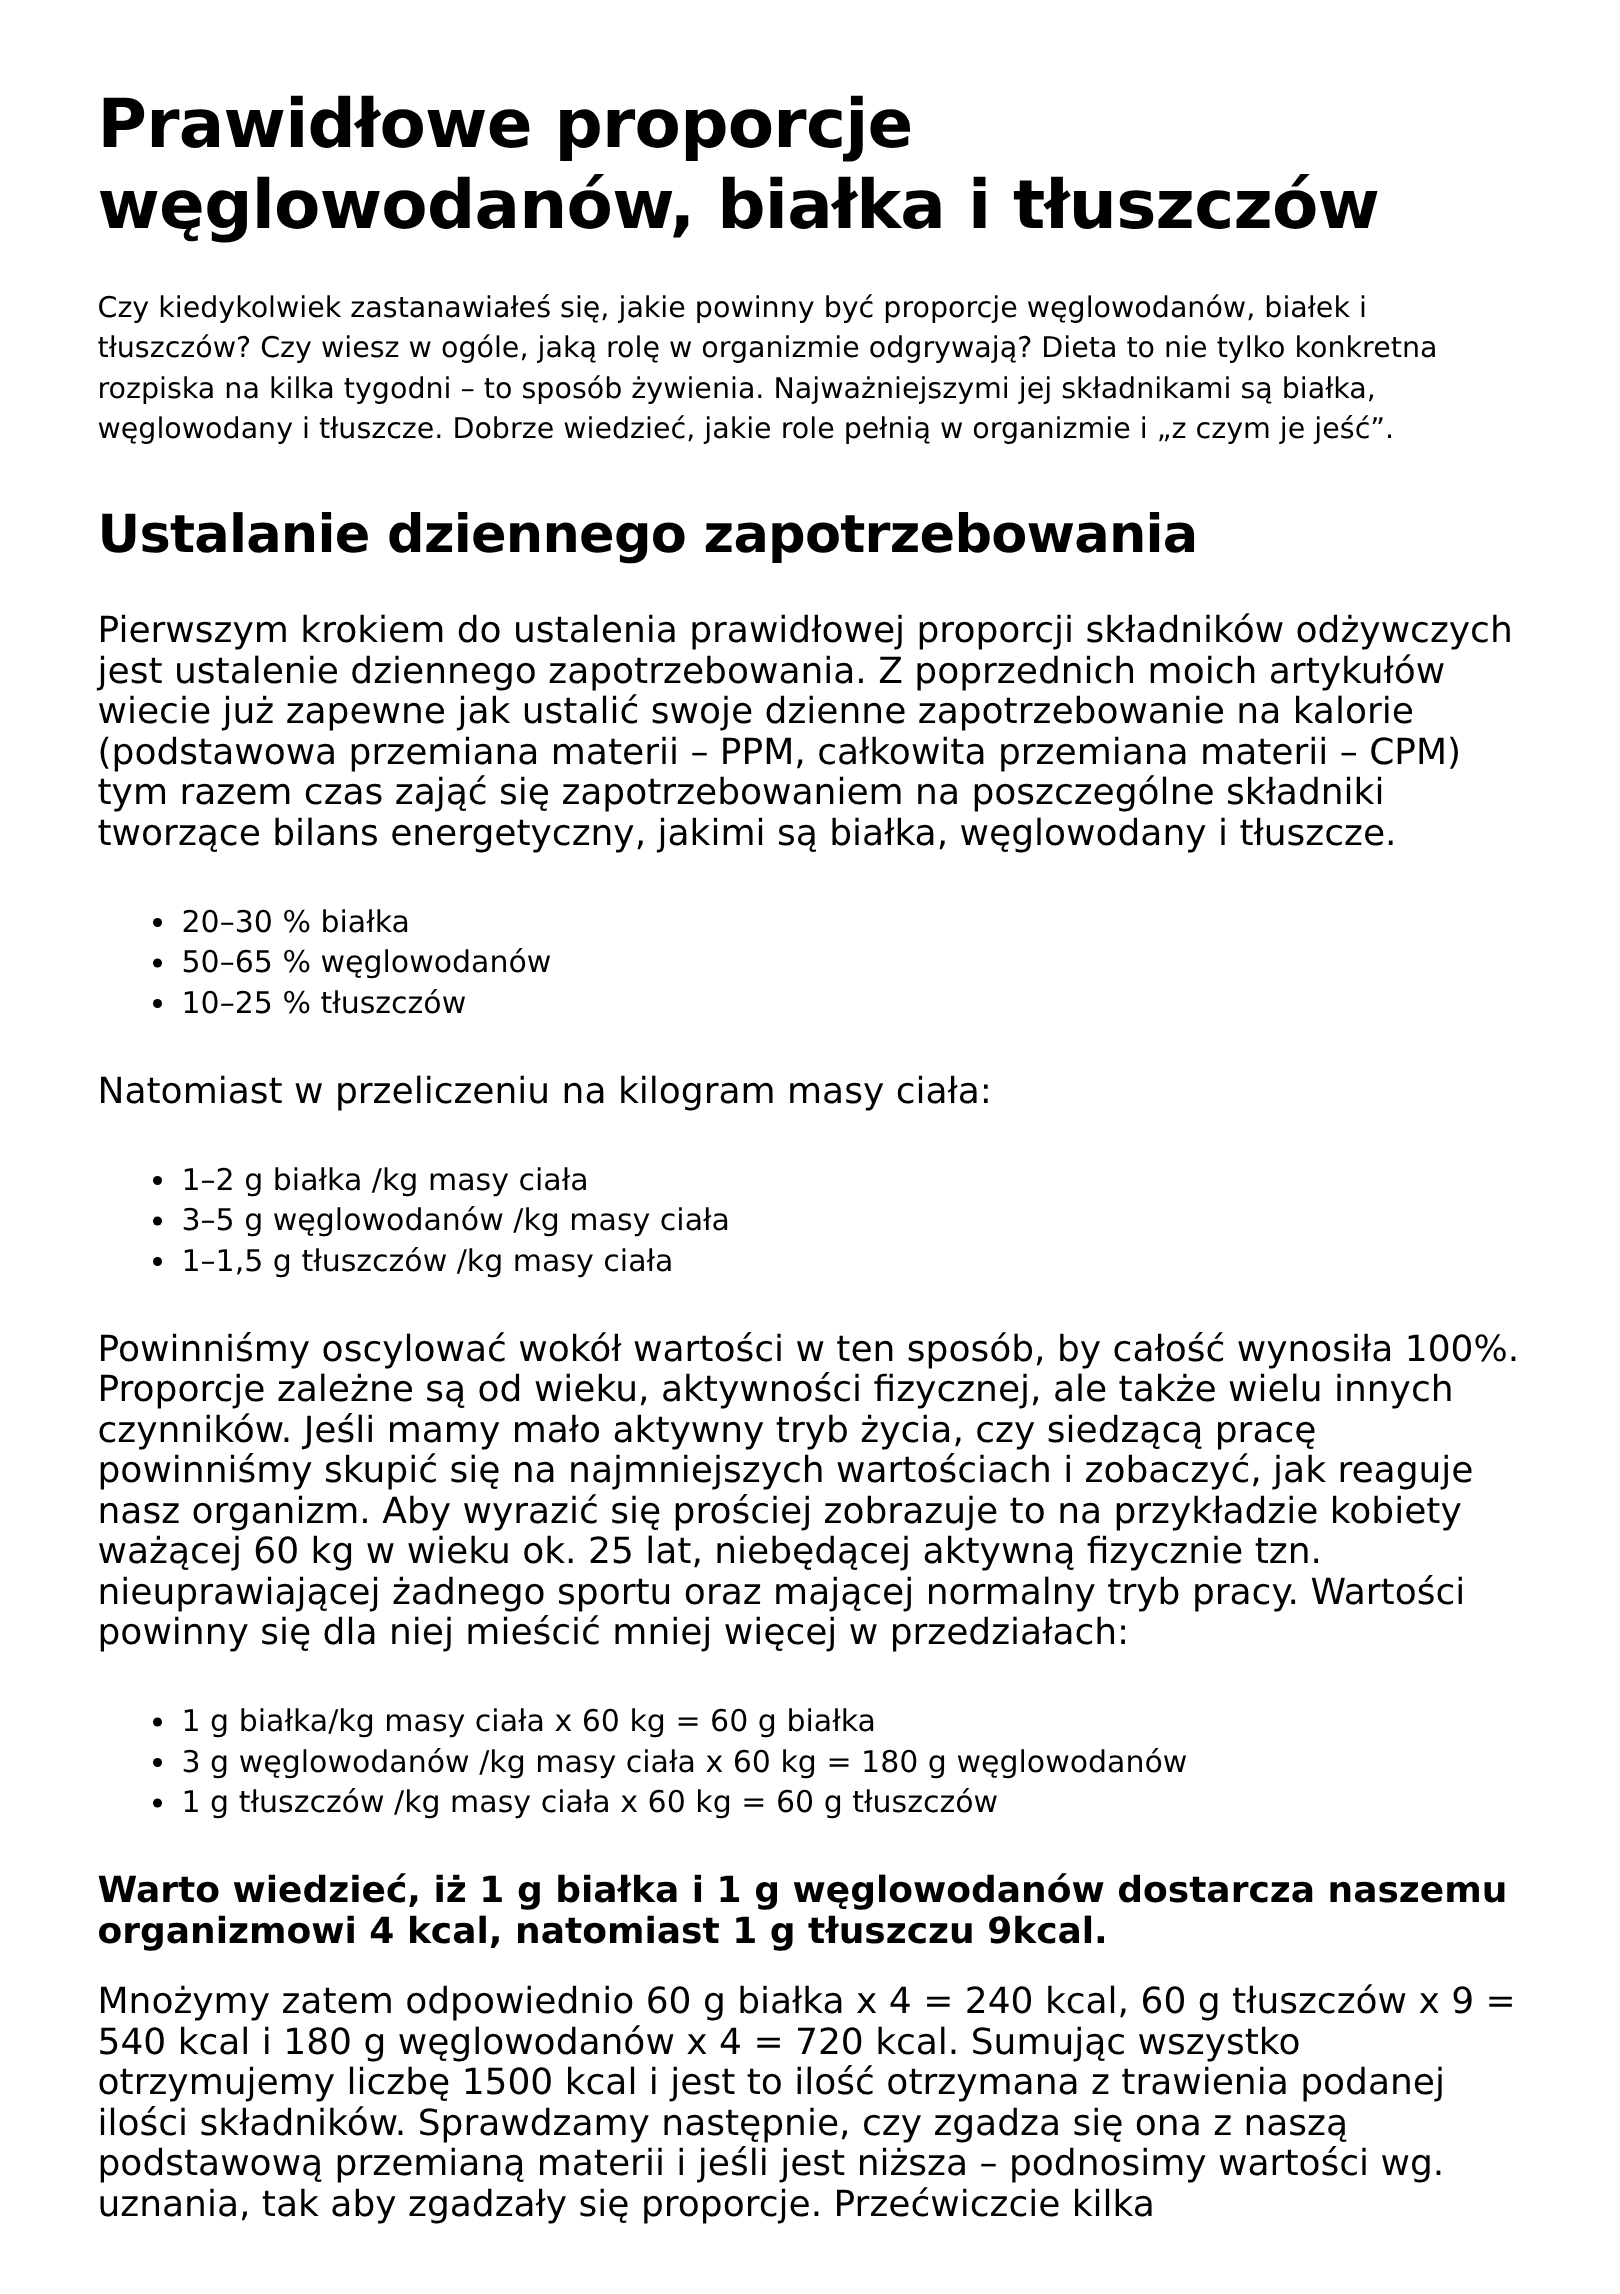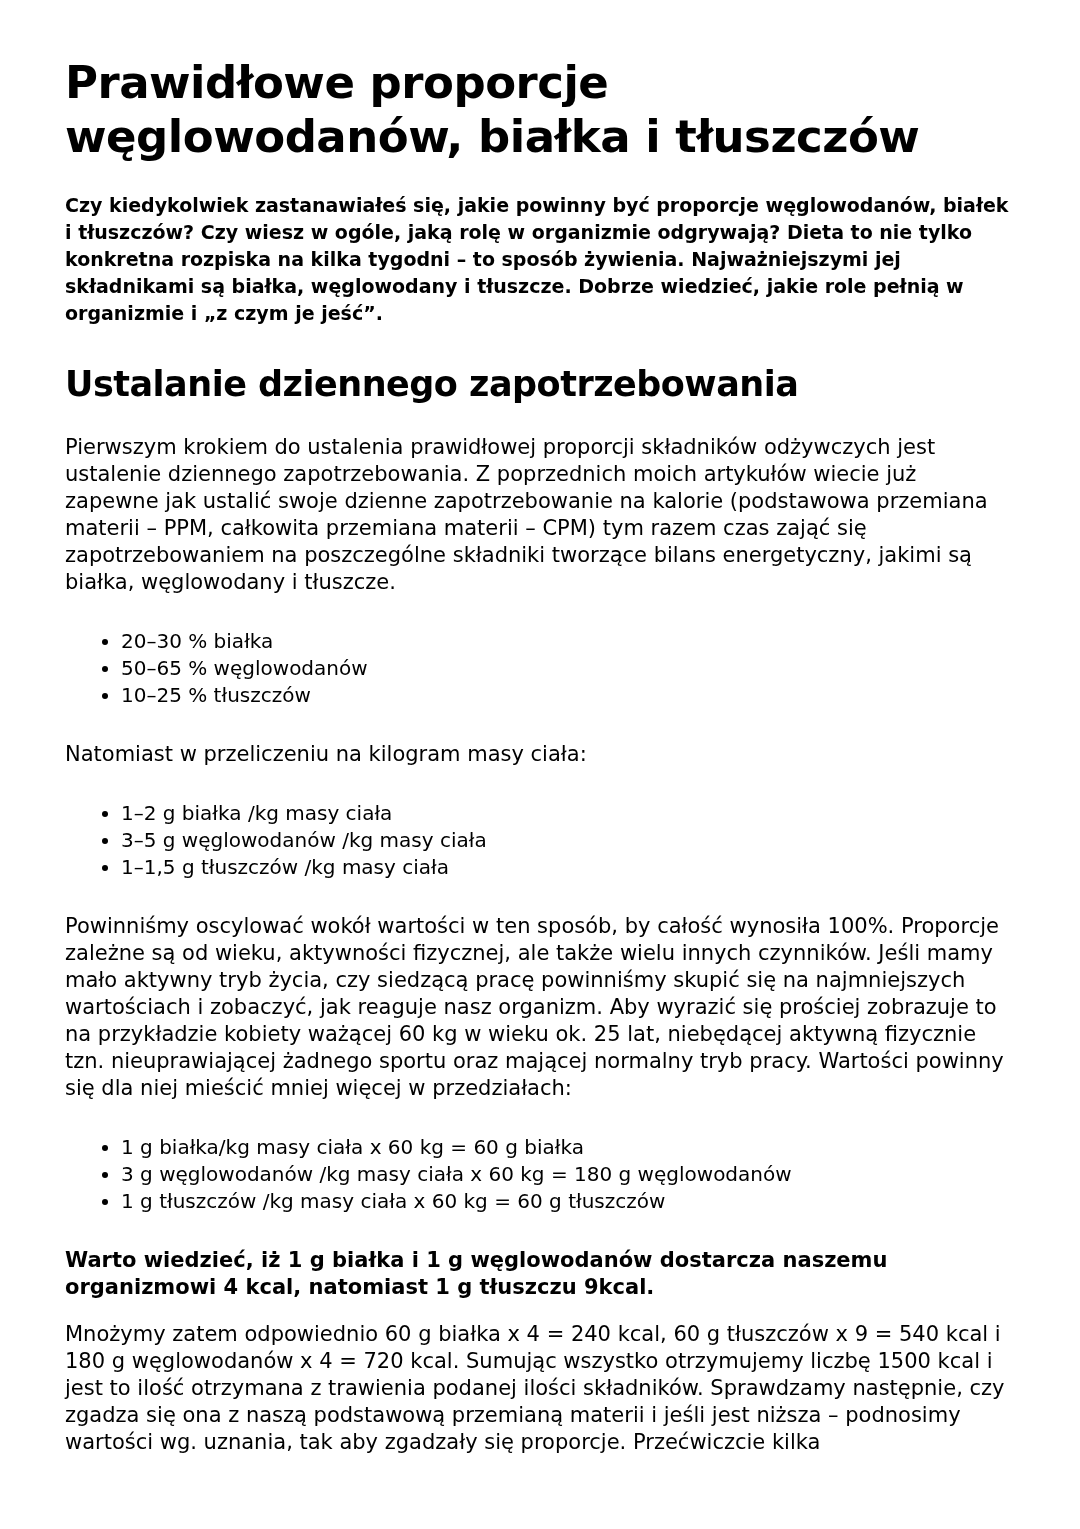--- a/index.html
+++ b/index.html
@@ -20,32 +20,32 @@
   h1 {
     font-size: 45px;
     line-height: 1.2;
     font-weight: bold;
     margin: 0;
     letter-spacing: -0.5px;
   }
   .intro {
     font-size: 19px;
     line-height: 27px;
-    font-weight: bold;
+    font-weight: normal;
     margin: 28px 0 20px 0;
   }
   h2 {
     font-size: 35px;
     line-height: 42px;
     font-weight: bold;
     margin: 36px 0 29px 0;
     letter-spacing: -0.5px;
   }
   p {
-    font-size: 21px;
+    font-size: 24px;
     line-height: 27px;
     margin: 20px 0;
   }
   p.note {
     font-weight: bold;
     margin-top: 18px;
   }
   ul {
     margin: 32px 0;
     padding-left: 56px;

